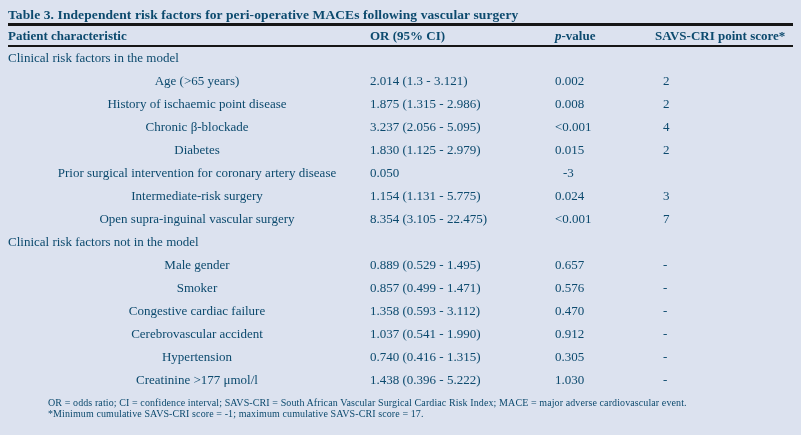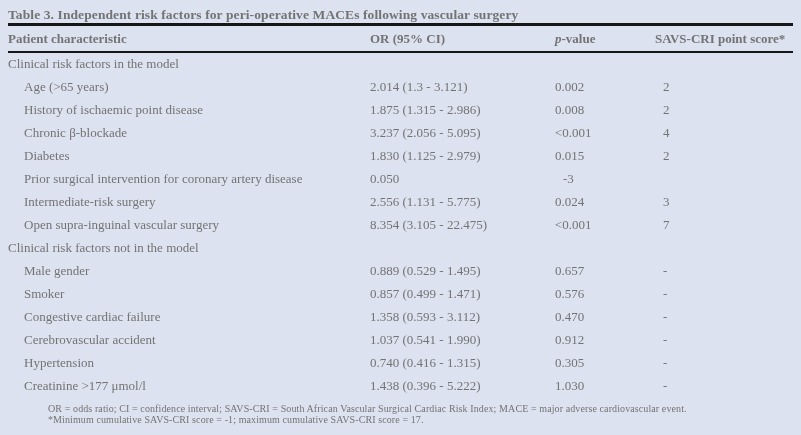--- a/index.html
+++ b/index.html
@@ -2,21 +2,21 @@
 <html><head>
 <meta charset="utf-8">
 <style>
   * { margin: 0; padding: 0; box-sizing: border-box; }
   html, body { background: #ffffff; }
   .panel {
     width: 801px;
     height: 435px;
     background: #dce2ef;
     font-family: "Liberation Serif", serif;
-    color: #737373;
+    color: #0c4a6e;
     padding: 0 8px;
     overflow: hidden;
   }
   .title {
     font-weight: bold;
     font-size: 13.5px;
     line-height: 17px;
     padding-top: 6px;
     height: 23px;
     letter-spacing: 0.1px;
@@ -28,31 +28,31 @@
   .rule-thin {
     height: 1.5px;
     background: #161616;
   }
   .grid-row {
     display: grid;
     grid-template-columns: 362px 185px 100px auto;
     align-items: center;
   }
   .header-row {
-    height: 25px;
+    height: 19px;
     font-weight: bold;
     font-size: 13px;
   }
   .header-row .ital { font-style: italic; }
   .body-row {
     height: 23px;
     font-size: 13px;
   }
   .body-row .c0 { white-space: nowrap; }
-  .body-row.data .c0 { padding-left: 16px; }
+  .body-row.data .c0 { padding-left: 16px; text-align: center; }
   .body-row .c3 { padding-left: 8px; }
   .footnotes {
     padding-top: 5px;
     font-size: 10px;
     line-height: 11.5px;
     letter-spacing: 0.1px;
     margin-left: 40px;
   }
 </style>
 </head>
@@ -111,21 +111,21 @@
     </div>
 
     <div class="grid-row body-row data">
       <div class="c0">Prior surgical intervention for coronary artery disease</div>
       <div class="c2">0.050</div>
       <div class="c3">-3</div>
     </div>
 
     <div class="grid-row body-row data">
       <div class="c0">Intermediate-risk surgery</div>
-      <div class="c1">2.556 (1.131 - 5.775)</div>
+      <div class="c1">1.154 (1.131 - 5.775)</div>
       <div class="c2">0.024</div>
       <div class="c3">3</div>
     </div>
 
     <div class="grid-row body-row data">
       <div class="c0">Open supra-inguinal vascular surgery</div>
       <div class="c1">8.354 (3.105 - 22.475)</div>
       <div class="c2">&lt;0.001</div>
       <div class="c3">7</div>
     </div>

